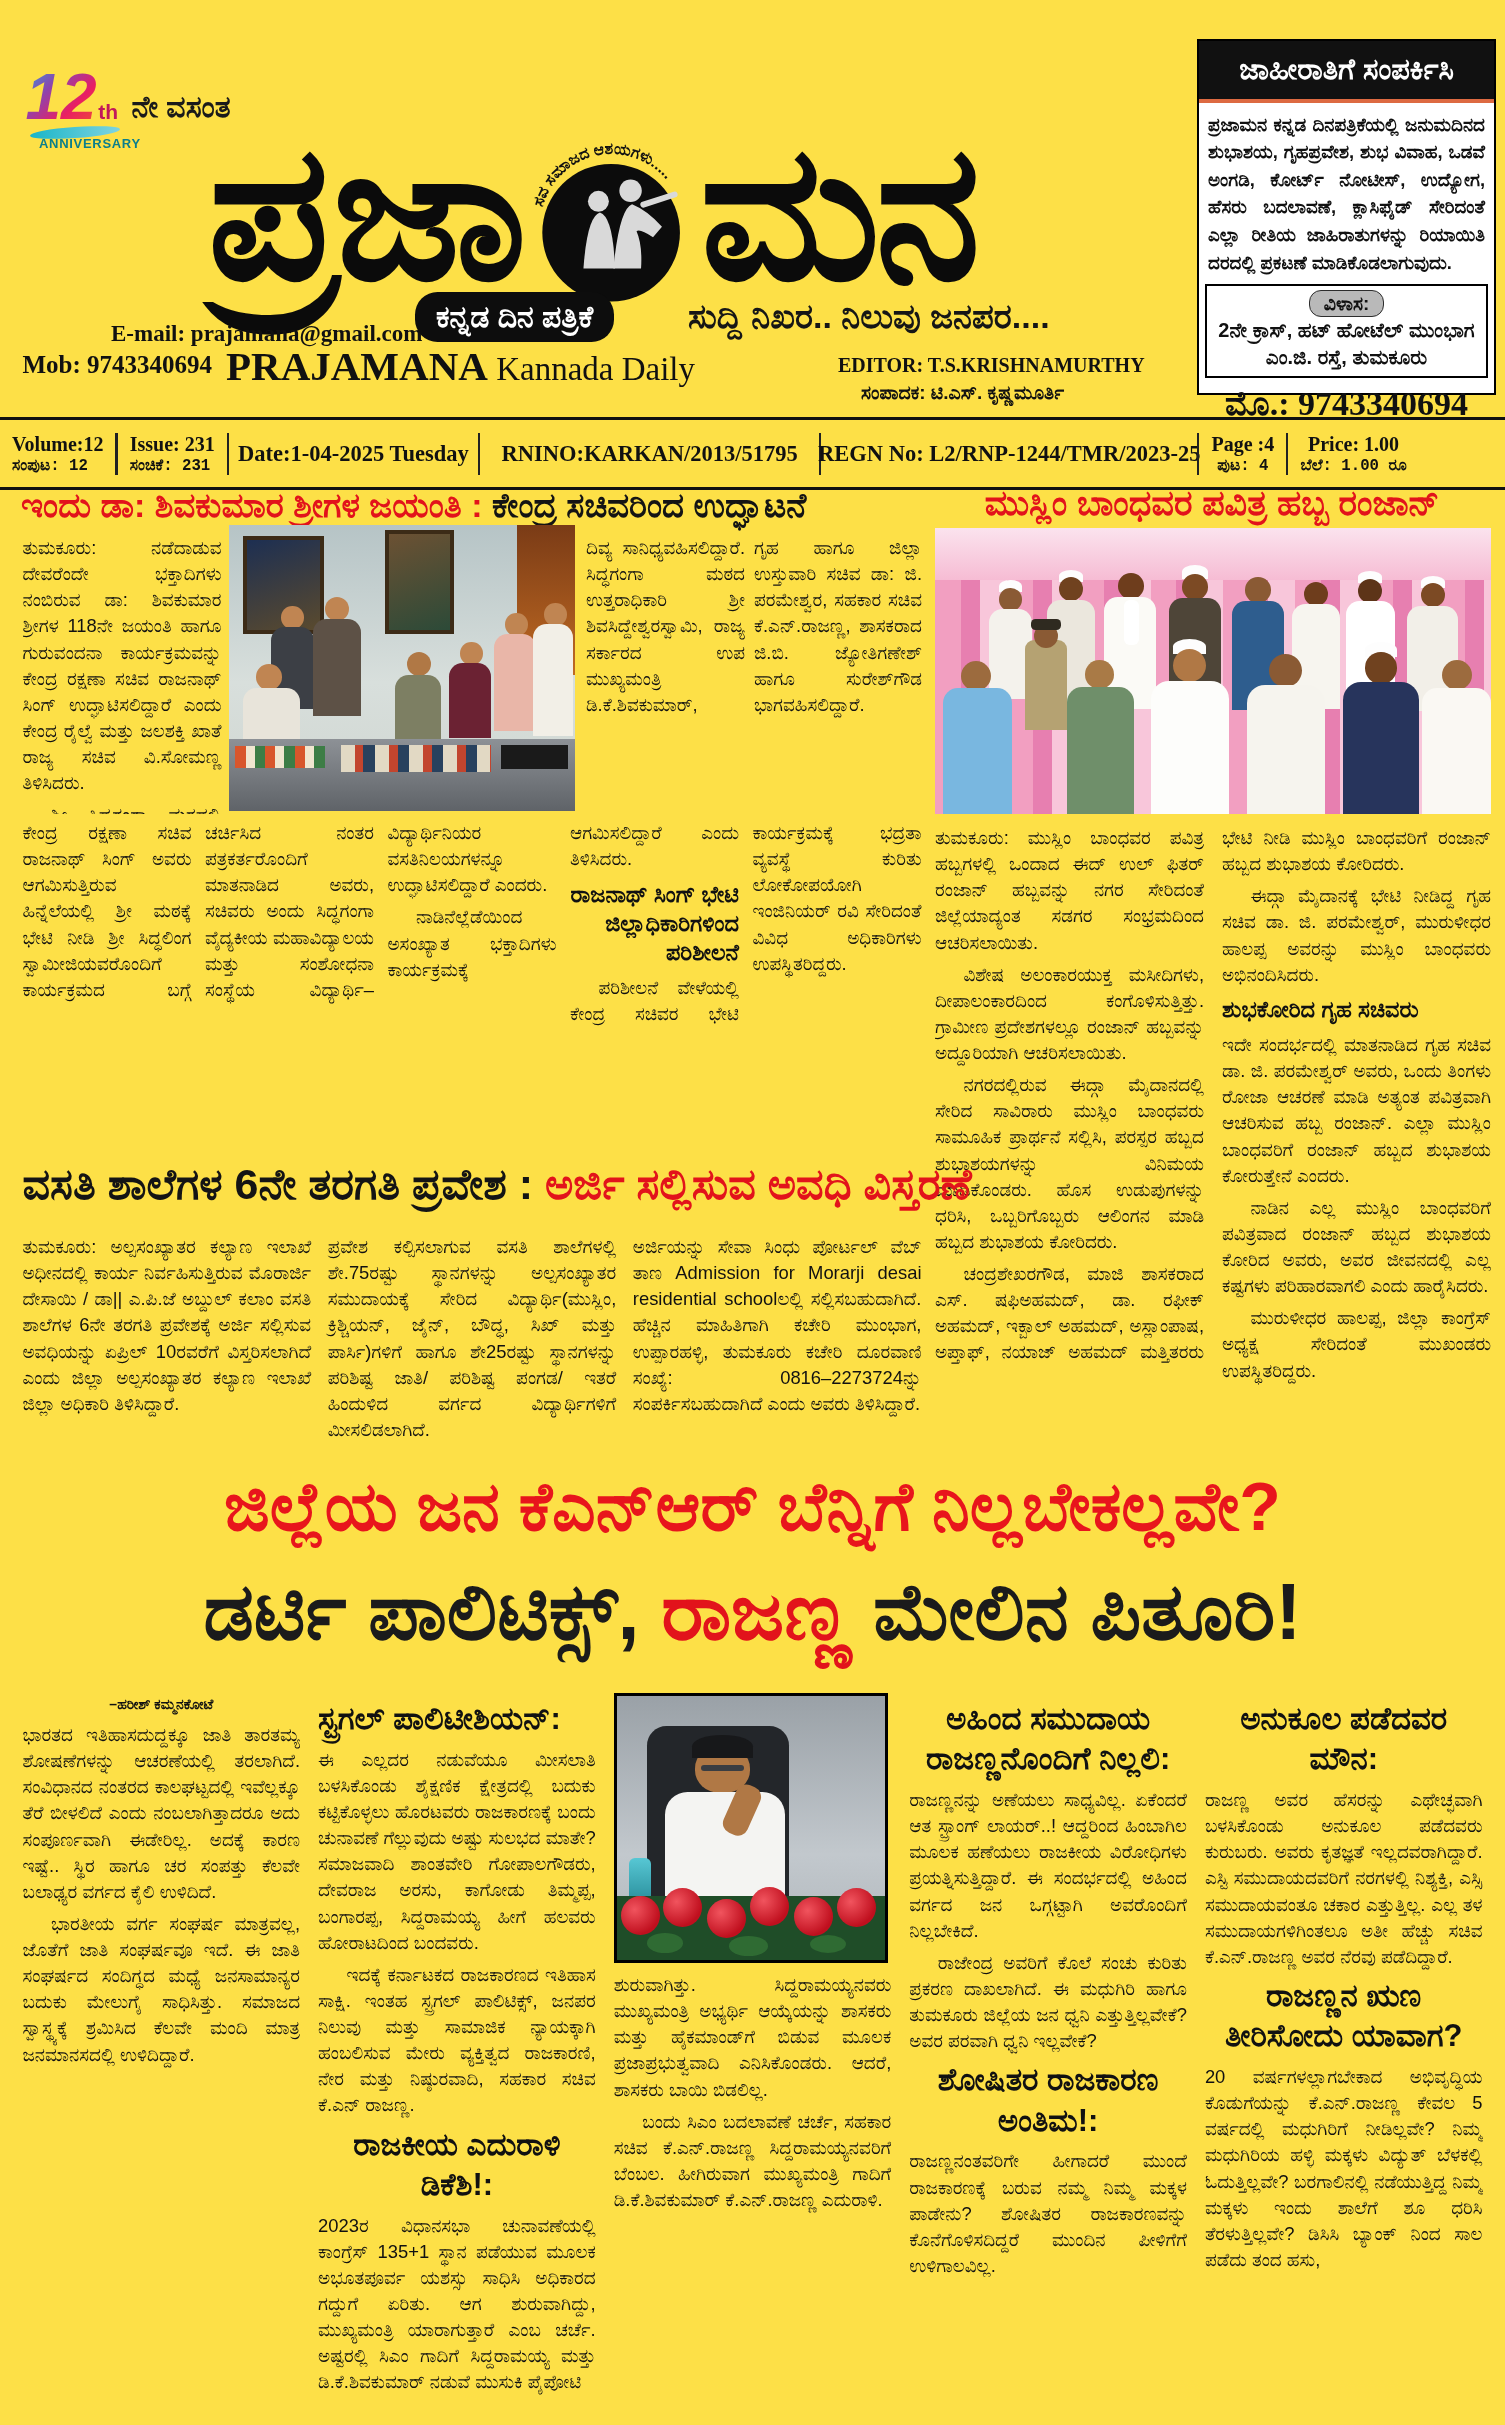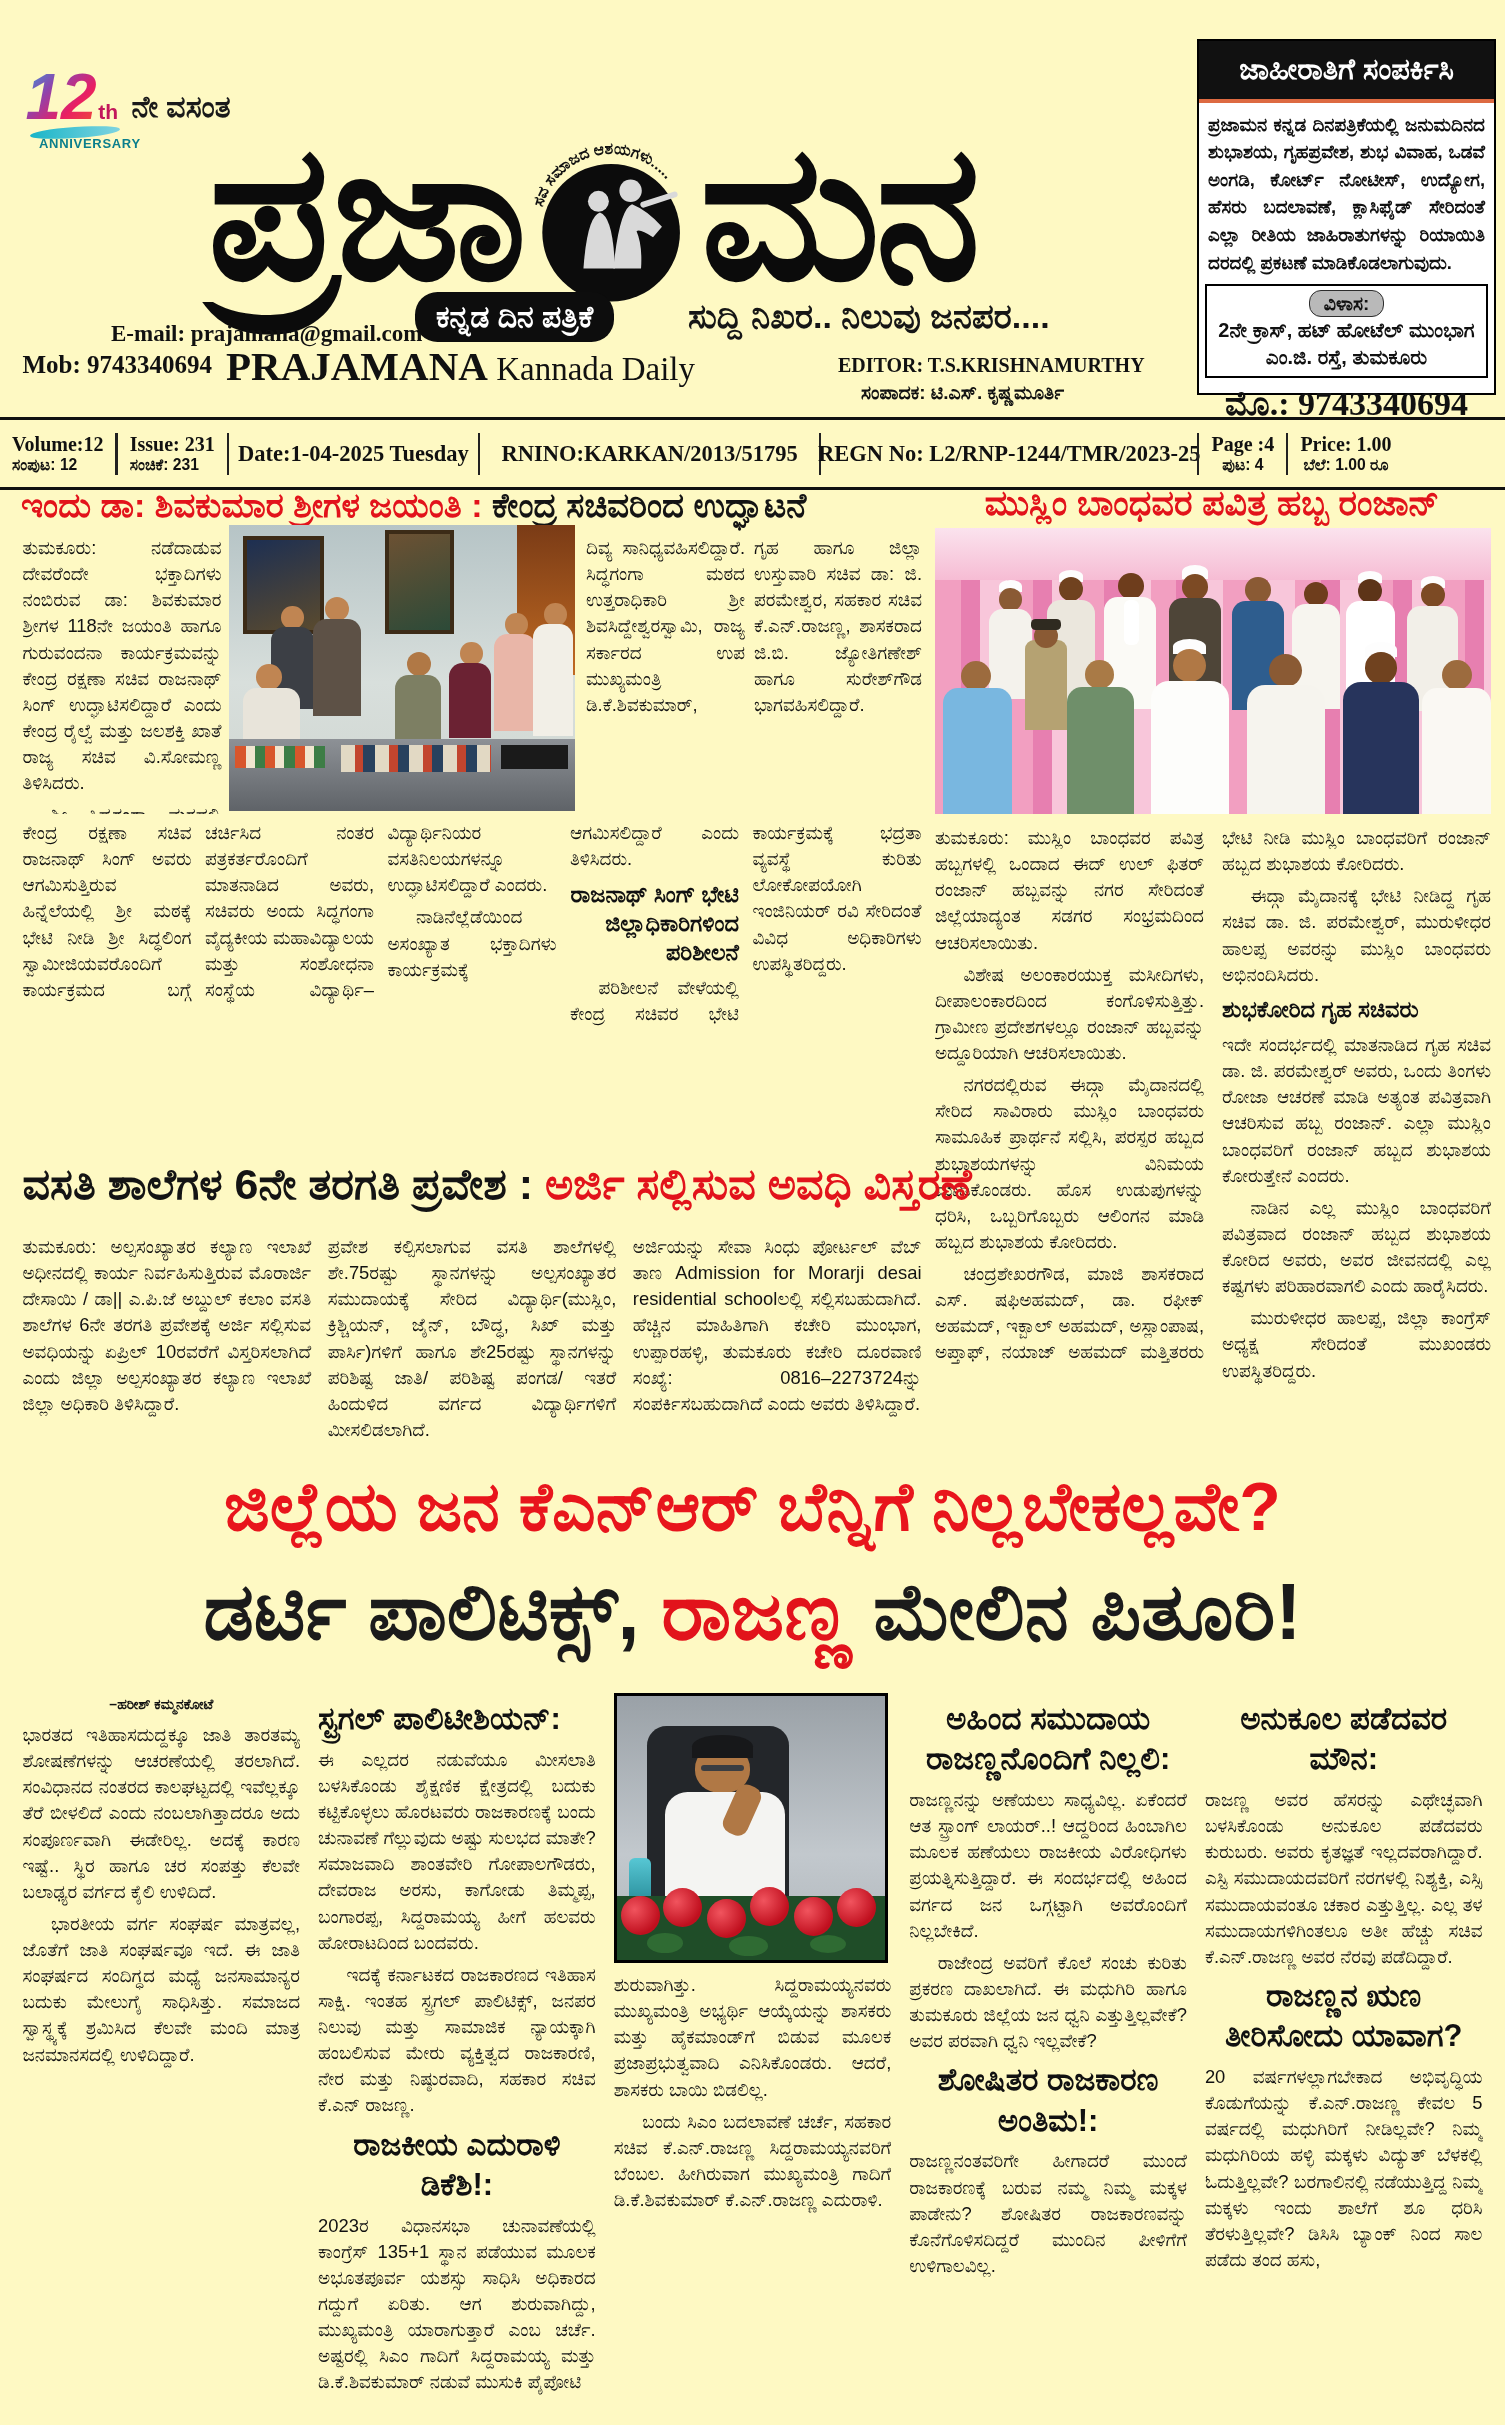--- a/index.html
+++ b/index.html
@@ -1,16 +1,16 @@
 <!DOCTYPE html>
 <html style="font-size:12px"><head>
 <meta charset="utf-8">
 <style>
   html,body{margin:0;padding:0;background:#888;}
-  .page{position:relative;width:1505px;height:2426px;background:#fef9c3;overflow:hidden;
+  .page{position:relative;width:1505px;height:2426px;background:#fde047;overflow:hidden;
         font-family:"Liberation Sans",sans-serif;color:#111;}
   .serif{font-family:"Liberation Serif",serif;}
 
   
   .anniv{position:absolute;left:25.5px;top:69px;display:flex;align-items:flex-start;}
   .anniv-num{font-size:64px;font-weight:900;font-style:italic;line-height:.9;
     background:linear-gradient(135deg,#29abe2 0%,#8e44ad 35%,#e91e63 65%,#f0592a 100%);
     -webkit-background-clip:text;background-clip:text;color:transparent;}
   .anniv-sup{font-size:21px;font-weight:900;color:#c2185b;margin-left:1.5px;}
   .anniv-swoosh{position:absolute;left:4.5px;top:58px;width:90px;height:10.5px;border-radius:50%;
@@ -43,21 +43,21 @@
     padding:1.5px 13.5px;font-size:19px;font-weight:bold;}
   .addr-line{font-size:20px;font-weight:bold;line-height:1.35;}
   .adbox-phone{text-align:center;font-size:34px;font-weight:bold;padding-top:4.5px;}
 
   
   .infobar{position:absolute;left:0;top:417px;width:1505px;height:67px;
     border-top:3px solid #111;border-bottom:3px solid #111;display:flex;align-items:center;}
   .ib-cell{padding:0 12px;display:flex;flex-direction:column;justify-content:center;height:48px;}
   .ib-sep{width:2.2px;height:42px;background:#222;}
   .ib-en{font-family:"Liberation Serif",serif;font-size:20px;font-weight:bold;white-space:nowrap;}
-  .ib-kn{font-size:15.7px;font-weight:bold;white-space:nowrap;}
+  .ib-kn{font-size:15.7px;font-weight:bold;white-space:nowrap;font-family:Liberation Mono, monospace;}
   .ib-single{justify-content:center;}
   .ib-single .ib-en{font-size:22.5px;}
 
   
   .art1-headline{position:absolute;left:21px;top:486px;width:903px;font-size:34px;font-weight:800;white-space:nowrap;}
   .red{color:#e2131b;}
   .black{color:#141414;}
   .art2-headline{position:absolute;left:933px;top:483px;width:558px;font-size:35px;font-weight:800;
     color:#e2131b;text-align:center;white-space:nowrap;}
 

